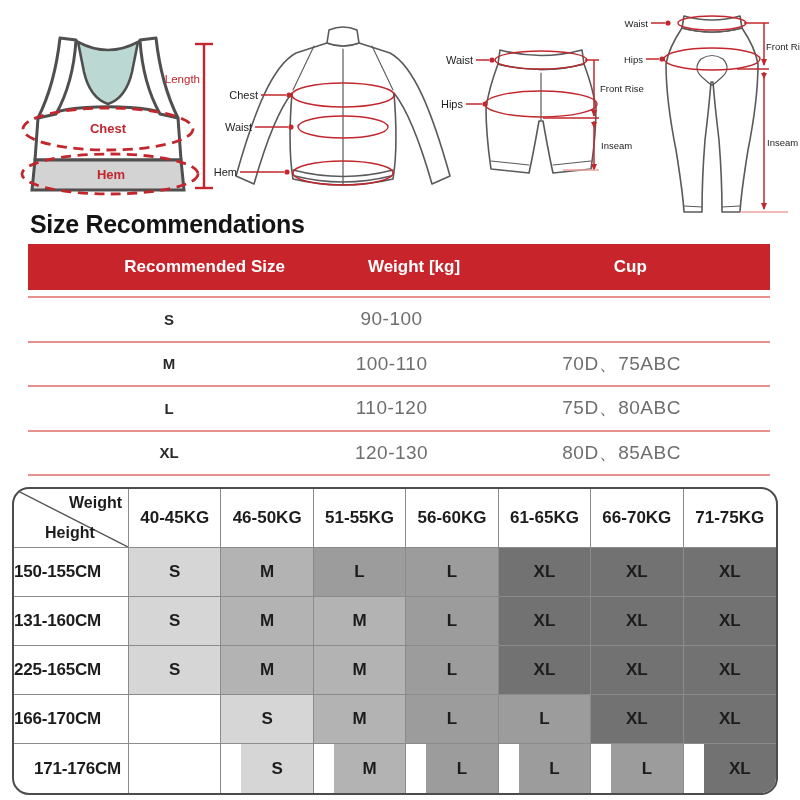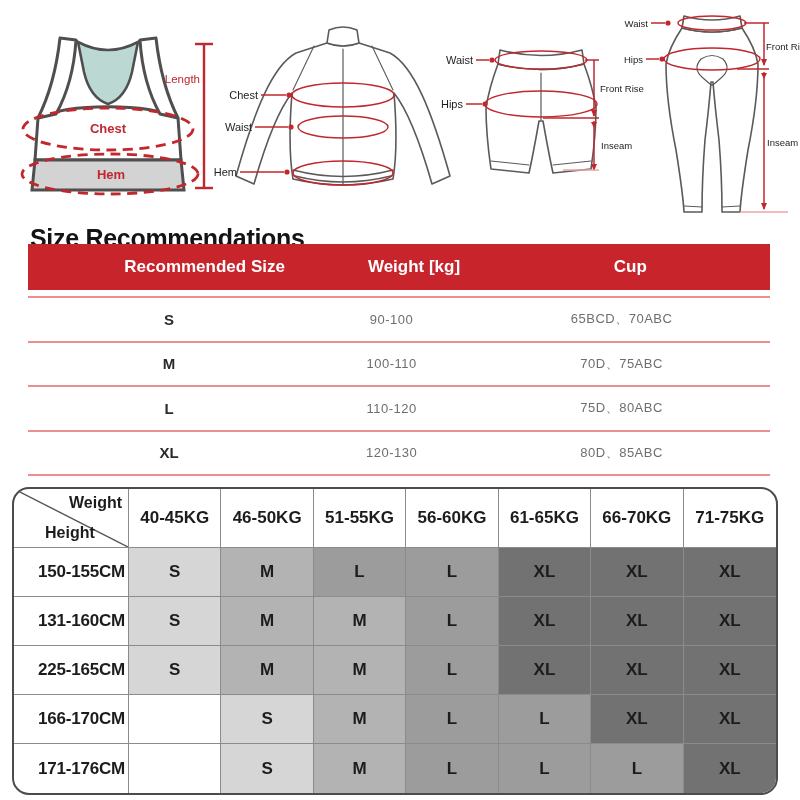--- a/index.html
+++ b/index.html
@@ -23,47 +23,47 @@
   .red-line{fill:none;stroke:var(--annot);stroke-width:1.5;}
   .pink-line{fill:none;stroke:#efa3a3;stroke-width:1.6;}
   .red-dot{fill:var(--annot);stroke:none;}
   .red-arrow{fill:var(--annot);stroke:none;}
   .lbl{font-size:11px;fill:#1d1d1d;}
   .lbl-sm{font-size:9.5px;fill:#1d1d1d;}
   .red-lbl{font-size:13px;font-weight:bold;fill:var(--annot);}
   .red-lbl-sm{font-size:11.5px;fill:var(--annot);}
 
   
-  .page-title{position:absolute;left:30px;top:224px;margin:0;
+  .page-title{position:absolute;left:30px;top:210px;margin:0;
     font-size:25px;font-weight:600;color:#141414;letter-spacing:-.3px;}
 
   
   .size-table{position:absolute;left:28px;top:244px;width:742px;}
   .size-head{display:flex;align-items:center;height:46px;background:var(--red);
     color:#fff;font-weight:bold;font-size:17px;padding-left:44px;}
   .size-rows{margin-top:6px;border-top:2px solid var(--sep);}
   .size-row{display:flex;align-items:center;height:42.5px;border-bottom:2px solid var(--sep);}
   .c1{width:38%;text-align:center;}
   .c2{width:22%;text-align:center;}
   .c3{width:40%;text-align:center;}
   .size-row .c1{font-size:15px;font-weight:bold;color:#2b2b2b;}
-  .size-row .c2,.size-row .c3{font-size:13px;color:#6e6e6e;letter-spacing:.5px;}
+  .size-row .c2,.size-row .c3{font-size:19px;color:#6e6e6e;letter-spacing:.5px;}
 
   
   .matrix{position:absolute;left:12px;top:487px;width:766px;height:308px;
     box-sizing:border-box;border:2.5px solid #4c4c4c;border-radius:17px;overflow:hidden;
     display:grid;grid-template-columns:115px repeat(7,1fr);
     grid-template-rows:59px repeat(5,1fr);background:#fff;}
   .mx{display:flex;align-items:center;justify-content:center;
     font-weight:bold;font-size:17px;color:#1c1c1c;
     border-right:1.3px solid #8b8b8b;border-bottom:1.3px solid #8b8b8b;
     box-sizing:border-box;}
-  .mx-height{justify-content:flex-start;padding-left:24px;letter-spacing:-.2px;}
+  .mx-height{justify-content:flex-start;padding-left:0;letter-spacing:-.2px;}
   .matrix > :nth-child(8n){border-right:none;}
-  .matrix > :nth-child(n+41){border-bottom:none;}
+  .matrix > :nth-child(n+41){border-bottom:none;margin-left:20px;}
   .mx-corner{position:relative;}
   .mx-corner svg{position:absolute;inset:0;width:100%;height:100%;}
   .corner-top{position:absolute;top:5px;right:6px;font-size:16px;font-weight:bold;}
   .corner-bottom{position:absolute;bottom:5px;left:7px;font-size:16px;font-weight:bold;margin-left:24px;}
 </style>
 </head>
 <body>
 
 <svg id="diagrams" width="800" height="240" viewBox="0 0 800 240">
 
@@ -180,21 +180,20 @@
 <div class="size-table">
   <div class="size-head">
     <div class="c1">Recommended Size</div>
     <div class="c2">Weight [kg]</div>
     <div class="c3">Cup</div>
   </div>
   <div class="size-rows">
       <div class="size-row">
         <div class="c1">S</div>
         <div class="c2">90-100</div>
-        <div class="c3">65BCD、70ABC</div>
       </div>
       <div class="size-row">
         <div class="c1">M</div>
         <div class="c2">100-110</div>
         <div class="c3">70D、75ABC</div>
       </div>
       <div class="size-row">
         <div class="c1">L</div>
         <div class="c2">110-120</div>
         <div class="c3">75D、80ABC</div>

